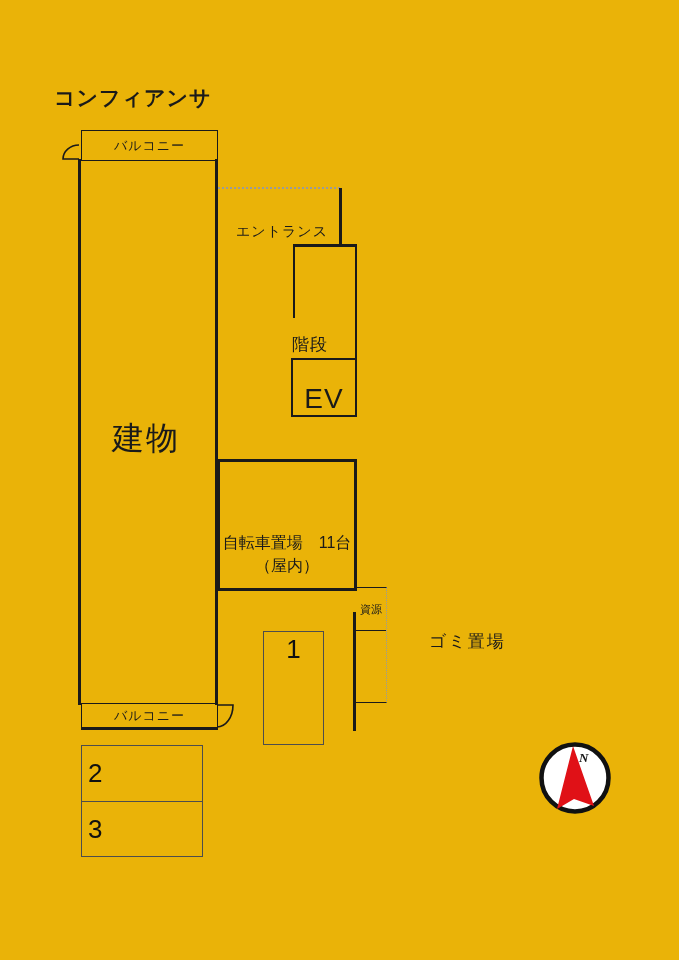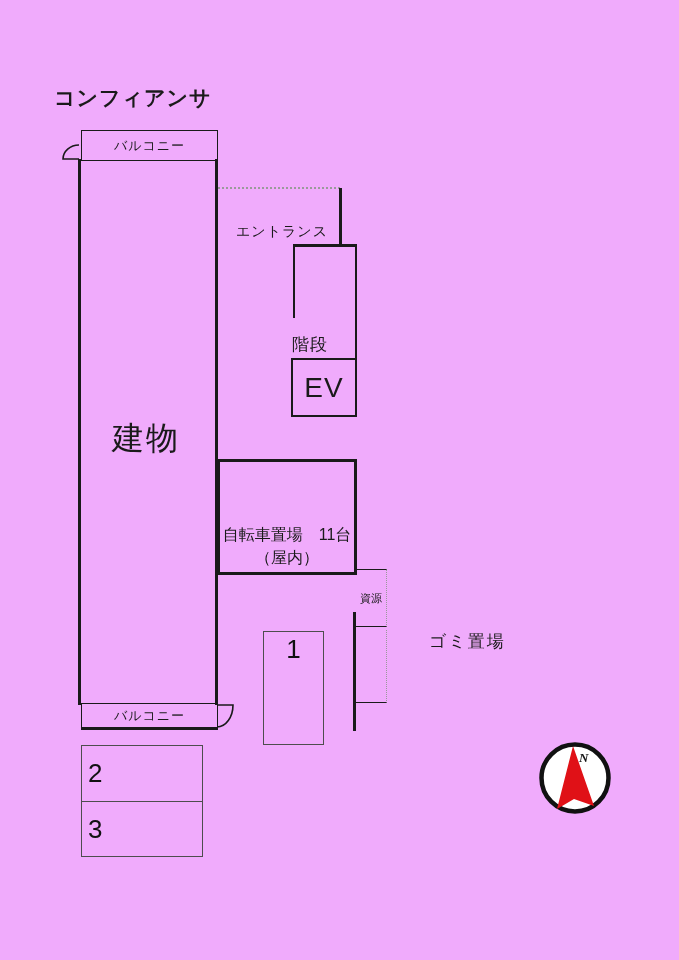--- a/index.html
+++ b/index.html
@@ -1,17 +1,17 @@
 <!DOCTYPE html>
 <html><head>
 <meta charset="utf-8">
 <style>
   html,body{margin:0;padding:0;background:#fff;}
   #canvas{
-    position:relative;width:679px;height:960px;background:#f0abfc;
+    position:relative;width:679px;height:960px;background:#eab308;
     font-family:"Liberation Sans","DejaVu Sans",sans-serif;color:#1a1a1a;
     overflow:hidden;
   }
   .abs{position:absolute;box-sizing:border-box;}
   
   .title{left:54px;top:84px;font-size:21px;font-weight:700;letter-spacing:1px;}
   .address{left:240px;top:88px;font-size:17px;font-weight:500;letter-spacing:0.5px;}
   
   .wall{background:#1a1a1a;}
   .thin{background:#1a1a1a;}
@@ -19,25 +19,25 @@
   .balcony-top{left:81px;top:130px;width:137px;height:31px;border:1.5px solid #1a1a1a;
     display:flex;align-items:center;justify-content:center;font-size:13px;letter-spacing:1px;}
   .balcony-bottom{left:81px;top:703px;width:137px;height:27px;border:1.5px solid #1a1a1a;
     border-bottom-width:3px;display:flex;align-items:center;justify-content:center;
     font-size:13px;letter-spacing:1px;}
   .building-label{left:96px;top:417px;width:100px;text-align:center;font-size:32px;letter-spacing:2px;}
   .entrance-dotted{left:218px;top:187px;width:122px;height:0;border-top:2px dotted #9a9a9a;}
   .entrance-label{left:236px;top:223px;font-size:14px;letter-spacing:1px;}
   .stairs-label{left:292px;top:333px;width:64px;text-align:left;font-size:17px;letter-spacing:1px;}
   .ev-box{left:291px;top:358px;width:66px;height:59px;border:2.5px solid #1a1a1a;
-    display:flex;align-items:center;justify-content:center;font-size:28px;letter-spacing:1px;}
-  .bike-box{left:217px;top:459px;width:140px;height:116px;border:3px solid #1a1a1a;
+    display:flex;align-items:flex-end;justify-content:center;font-size:28px;letter-spacing:1px;}
+  .bike-box{left:217px;top:459px;width:140px;height:132px;border:3px solid #1a1a1a;
     display:flex;flex-direction:column;align-items:center;justify-content:center;
     font-size:16px;line-height:23px;padding-top:58px;}
-  .shigen-a{left:356px;top:569px;width:31px;height:58px;border-top:1.5px solid #1a1a1a;
+  .shigen-a{left:356px;top:587px;width:31px;height:44px;border-top:1.5px solid #1a1a1a;
     border-bottom:1.5px solid #1a1a1a;border-right:1.5px dotted #9a9a9a;
     display:flex;align-items:center;justify-content:center;font-size:11px;}
   .shigen-b{left:356px;top:629.5px;width:31px;height:73px;border-bottom:1.5px solid #1a1a1a;
     border-right:1.5px dotted #9a9a9a;}
   .garbage-label{left:401px;top:630px;font-size:17px;letter-spacing:2px;margin-left:28px;}
   
   .p1{left:263px;top:631px;width:61px;height:114px;border:1.5px solid #4d4d4d;
     text-align:center;font-size:26px;line-height:30px;padding-top:2px;color:#111;}
   .p23{left:81px;top:745px;width:122px;height:112px;border:1.5px solid #4d4d4d;color:#111;}
   .p23 .cell{position:absolute;left:0;width:100%;height:50%;box-sizing:border-box;

